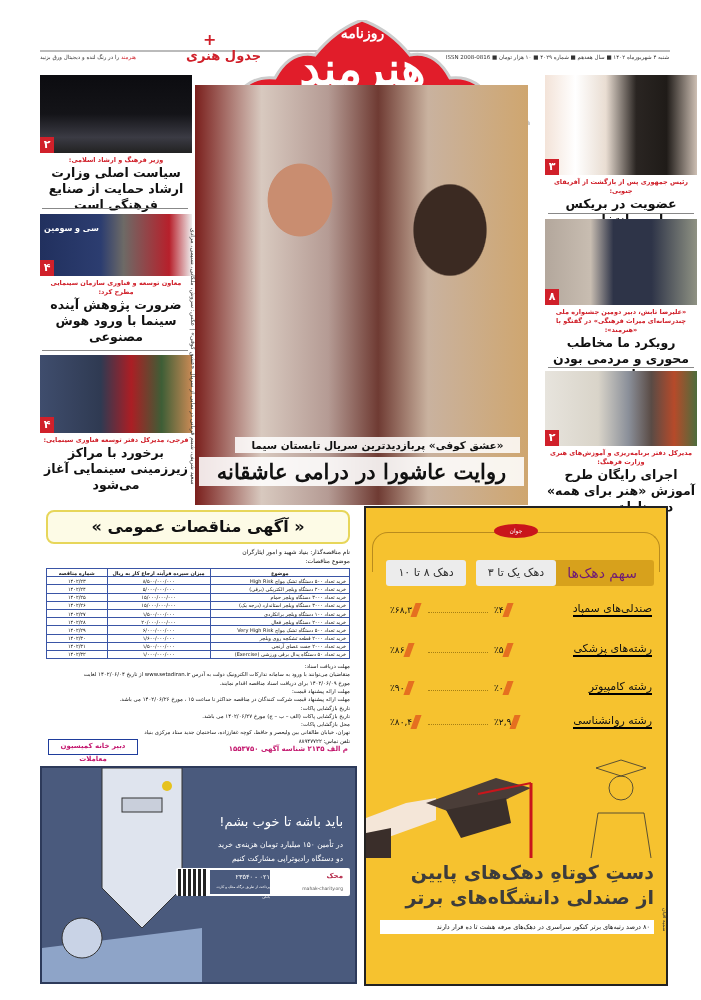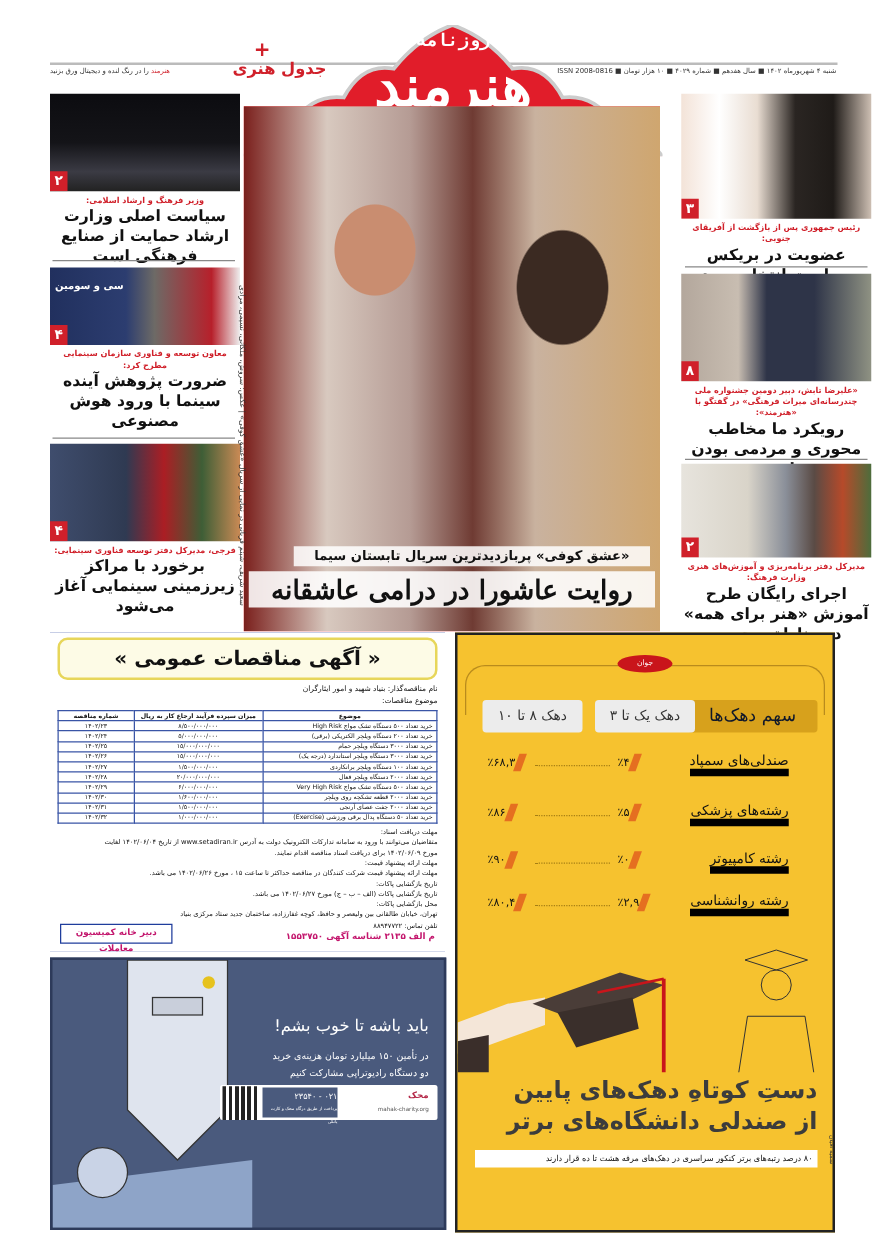--- a/index.html
+++ b/index.html
@@ -7,21 +7,21 @@
 body{position:relative;font-family:"DejaVu Sans",sans-serif;direction:rtl;color:#111}
 .abs{position:absolute}
 .rule{position:absolute;left:40px;width:630px;height:2px;background:#bbb}
 .topline{font-size:5.5px;color:#333;white-space:nowrap}
 .topline .red{color:#d0202a}
 .plus{color:#d0202a;font-weight:bold}
 .jadval{color:#d0202a;font-weight:bold;font-size:13px}
 
 .mast{left:195px;top:20px;width:335px;height:100px}
 .mast svg{position:absolute;left:0;top:0}
-.mast .ruz{position:absolute;top:5px;left:0;width:100%;text-align:center;color:#fff;font-weight:bold;font-size:14px;font-family:Liberation Mono, monospace}
+.mast .ruz{position:absolute;top:5px;left:0;width:100%;text-align:center;color:#fff;font-weight:bold;font-size:14px;font-family:Liberation Sans, sans-serif}
 .mast .name{position:absolute;top:22px;left:0;width:100%;text-align:center;color:#fff;font-weight:bold;font-size:46px;font-family:"DejaVu Serif",serif;letter-spacing:-1px}
 .mast .slogan{position:absolute;top:92px;left:0;width:100%;text-align:center;color:#fff;font-size:8px}
 
 .story{position:absolute;width:152px}
 .story .photo{position:relative;width:100%;height:108px;overflow:hidden}
 .story .pg{position:absolute;left:0;bottom:0;width:14px;height:16px;background:#d0202a;color:#fff;font-weight:bold;font-size:11px;text-align:center;line-height:16px}
 .story .kicker{color:#d0202a;font-size:6.5px;font-weight:bold;text-align:center;margin-top:3px;line-height:9px}
 .story .head{font-size:12.5px;font-weight:bold;text-align:center;line-height:16px;color:#111}
 .dots{position:absolute;height:1px;border-top:1px solid #888}
 
@@ -47,24 +47,24 @@
 .charity .bar{position:absolute;left:134px;top:100px;width:174px;height:28px;background:#fff;border-radius:2px}
 .charity .phone{position:absolute;left:168px;top:102px;width:60px;height:24px;background:#4a5a7d;color:#fff;font-size:6.5px;text-align:right;line-height:10px;padding-top:2px}
 .charity .qr{position:absolute;left:136px;top:101px;width:28px;height:27px;background:repeating-linear-gradient(90deg,#222 0 3px,#fff 3px 5px),#fff}
 .charity .mahak{position:absolute;right:12px;top:104px;font-size:7px;color:#b52a4a;font-weight:bold;text-align:right}
 .charity .site{position:absolute;right:12px;top:118px;font-size:4.5px;color:#555;direction:ltr}
 
 .info{left:364px;top:506px;width:304px;height:480px;background:#f6c22f;border:2px solid #222;overflow:hidden}
 .info .logo{position:absolute;left:128px;top:16px;width:44px;height:14px;background:#c9151b;border-radius:50%;color:#fff;font-size:6px;text-align:center;line-height:14px}
 .info .arch{position:absolute;left:6px;right:6px;top:24px;height:40px;border:1px solid #b98b1d;border-bottom:none;border-radius:16px 16px 0 0}
 .info .hdr{position:absolute;top:52px;height:26px;border-radius:3px;font-size:11px;text-align:center;line-height:26px}
-.info .hdr.main{right:12px;width:104px;background:#d7a11c;font-size:14px;color:#0f172a}
+.info .hdr.main{right:12px;width:104px;background:#d7a11c;font-size:14px;color:#701a75}
 .info .hdr.g{background:#ececec;color:#333}
 .info .row{position:absolute;right:10px;left:10px;height:22px;font-size:11px}
-.info .row .lbl{position:absolute;right:25px;top:0;border-bottom:6px solid #000000}
+.info .row .lbl{position:absolute;right:4px;top:0;border-bottom:2px solid #000000}
 .info .row .v1{position:absolute;left:118px;top:1px;font-size:9px}
 .info .row .v2{position:absolute;left:14px;top:1px;font-size:9px}
 .info .row .dot{position:absolute;border-top:1px dotted #a67f14;top:10px}
 .info .slash{display:inline-block;width:6px;height:14px;background:#e56f20;transform:skewX(-20deg);margin-left:1px;vertical-align:middle}
 .info .big{position:absolute;right:12px;left:8px;top:352px;font-size:19px;font-weight:bold;text-align:right;line-height:25px;color:#3c3c3c}
 .info .foot{position:absolute;right:12px;left:14px;top:412px;background:#fff;font-size:6.5px;text-align:right;padding:3px 4px}
 .info .vert{position:absolute;right:-2px;top:400px;writing-mode:vertical-rl;font-size:5px;color:#333}
 </style>
 </head>
 <body>

